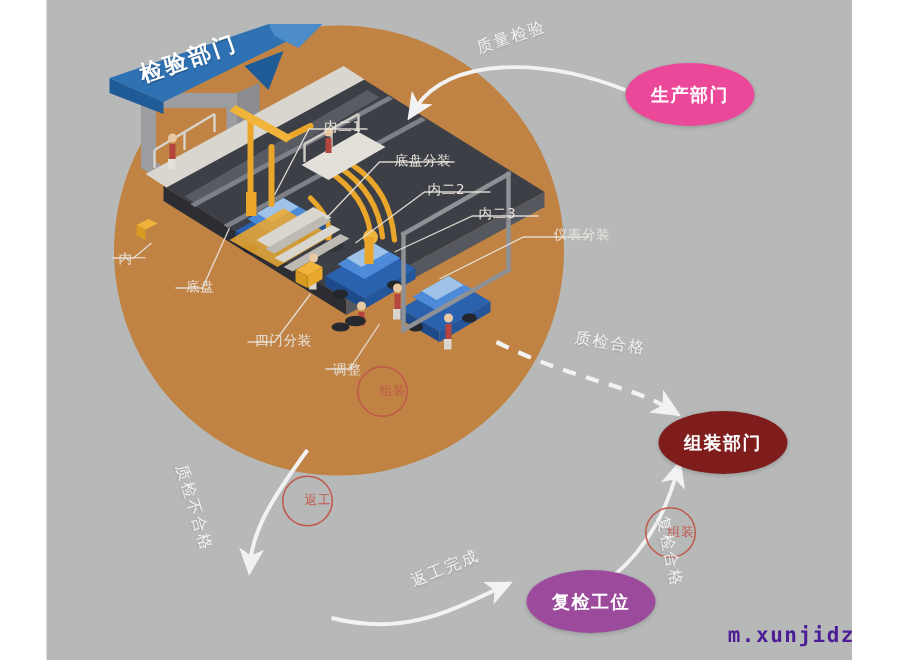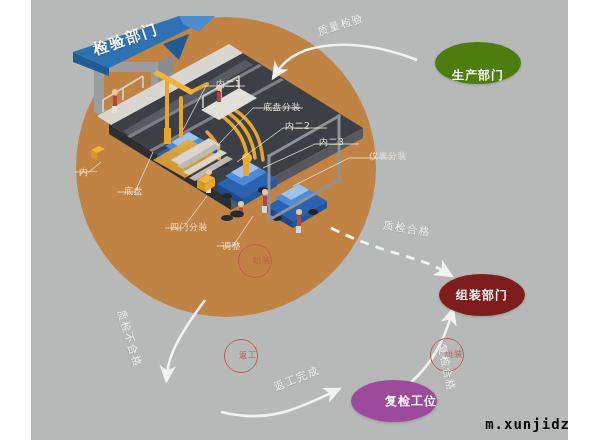--- a/index.html
+++ b/index.html
@@ -75,35 +75,33 @@
     align-items: center;
     justify-content: center;
     color: #ffffff;
     font-size: 12px;
     font-weight: bold;
     letter-spacing: 1px;
     white-space: nowrap;
     box-shadow: 0 1px 3px rgba(0,0,0,0.18);
   }
   .node-production {
-    left: 404px; top: 42px;
+    left: 386px; top: 42px;
     width: 86px; height: 42px;
-    background: #4d7c0f;
-    align-items: flex-end;
+    background: #ec4899;
   }
   .node-assembly {
     left: 408px; top: 274px;
     width: 86px; height: 42px;
     background: #7f1d1d;
   }
   .node-recheck {
     left: 320px; top: 380px;
     width: 86px; height: 42px;
     background: #9c4a9c;
-    justify-content: flex-end;
   }
   .node-rework {
     left: 132px; top: 378px;
     width: 86px; height: 42px;
     background: #34a7c6;
   }
   
   .tag {
     position: absolute;
     width: 32px;
@@ -114,21 +112,21 @@
     align-items: center;
     justify-content: flex-end;
     color: #c0584b;
     font-size: 8.5px;
     letter-spacing: 0.5px;
     white-space: nowrap;
     background: transparent;
   }
   .tag-zuzhuang-1 { left: 207px; top: 244px; }
   .tag-zuzhuang-2 { left: 399px; top: 338px; }
-  .tag-fangong    { left: 157px; top: 339px; margin-left: 36px; }
+  .tag-fangong    { left: 157px; top: 317px; }
   .tag-fujian     { left: 264px; top: 371px; }
   
   .edge-label {
     position: absolute;
     color: #f2f2f2;
     font-size: 10.5px;
     letter-spacing: 1.5px;
     white-space: nowrap;
     text-shadow: 0 1px 1px rgba(0,0,0,0.12);
   }
@@ -152,21 +150,21 @@
   .co-yibiao   { left: 324px; top: 150px; margin-left: 14px; }
   .co-neiyi    { left: 48px;  top: 166px; }
   .co-dipan    { left: 93px;  top: 185px; }
   .co-simen    { left: 139px; top: 221px; }
   .co-tiaozheng{ left: 191px; top: 240px; }
   
   .watermark {
     position: absolute;
     right: -2px;
     bottom: 8px;
-    color: #000000;
+    color: #4c1d95;
     font-family: "DejaVu Sans Mono", "Liberation Mono", monospace;
     font-size: 14px;
     font-weight: bold;
     letter-spacing: 1px;
     white-space: nowrap;
     text-align: right;
   }
 </style>
 </head>
 <body>

